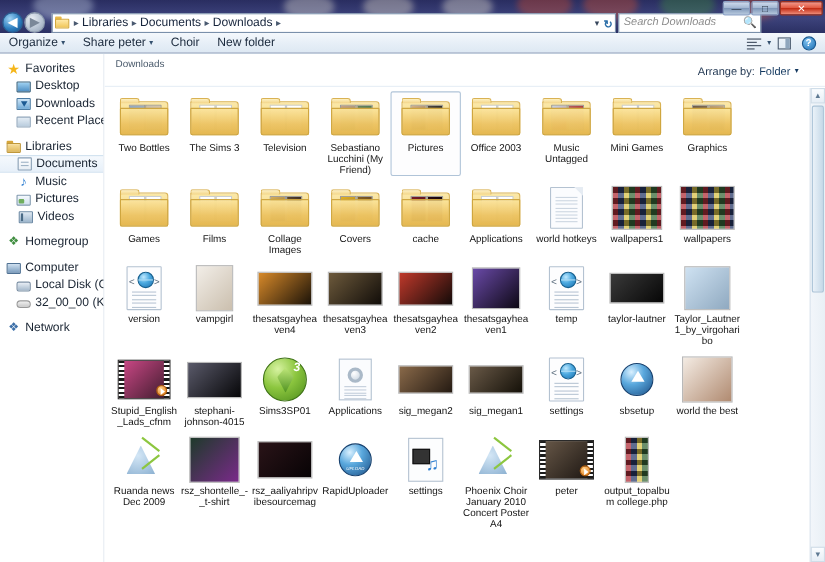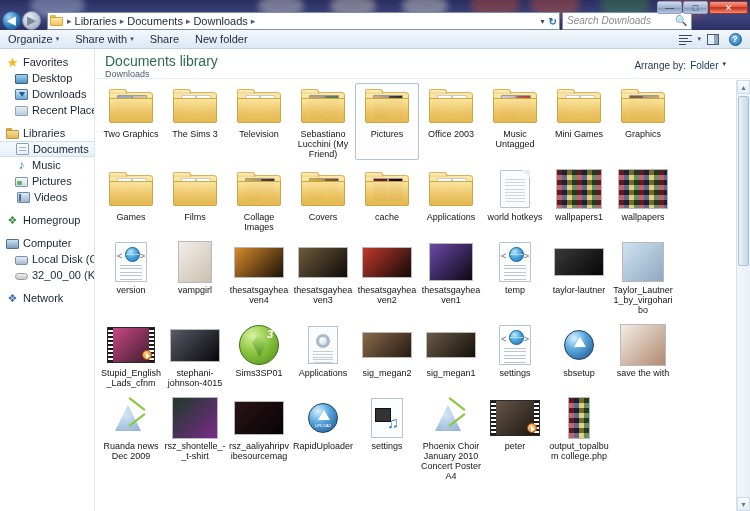--- a/index.html
+++ b/index.html
@@ -431,24 +431,24 @@
       <span id="search-icon-glyph">🔍</span>
     </div>
   </div>
 
   <div id="toolbar">
     <div class="tb-item">
       <span>Organize</span>
       <span class="tb-caret">▾</span>
     </div>
     <div class="tb-item">
-      <span>Share with</span>
+      <span>Share peter</span>
       <span class="tb-caret">▾</span>
     </div>
-    <div class="tb-item">Share</div>
+    <div class="tb-item">Choir</div>
     <div class="tb-item">New folder</div>
 
     <div id="toolbar-right">
       <div class="tb-icon-btn">
         <span class="icon-views">
           <i class="l"></i>
             <i class="l"></i>
             <i class="l"></i>
             <i class="l"></i>
         </span>
@@ -533,21 +533,20 @@
           <div class="nav-entry">
             <span class="nav-ico ico-network">❖</span>
             <span>Network</span>
           </div>
         </div>
       </div>
 
     <div id="content-pane">
 
       <div id="content-header">
-        <div id="library-title">Documents library</div>
         <div id="library-subtitle">Downloads</div>
         <div id="arrange-by">
           <span>Arrange by:</span>
           <span id="arrange-value">Folder</span>
           <span id="arrange-caret">▾</span>
         </div>
       </div>
 
       <div id="icon-grid">
           <div class="grid-item">
@@ -555,21 +554,21 @@
               <div class="folder">
                 <div class="f-back"></div>
                 <div class="f-tab"></div>
                 <div class="f-papers">
                   <div class="p" style="background: linear-gradient(160deg, rgb(143, 168, 196), rgb(216, 196, 168)); border: 1px solid rgb(154, 154, 154);"></div>
                   <div class="p" style="background: linear-gradient(200deg, rgb(216, 196, 168), rgb(143, 168, 196)); border: 1px solid rgb(154, 154, 154);"></div>
                 </div>
                 <div class="f-front"></div>
               </div>
             </div>
-            <div class="item-label">Two Graphics</div>
+            <div class="item-label">Two Bottles</div>
           </div>
           <div class="grid-item">
             <div class="thumb-wrap">
               <div class="folder">
                 <div class="f-back"></div>
                 <div class="f-tab"></div>
                 <div class="f-papers">
                   <div class="p"></div>
                   <div class="p"></div>
                 </div>
@@ -929,21 +928,21 @@
               <div class="blue-orb">
                 <i class="arrow"></i>
               </div>
             </div>
             <div class="item-label">sbsetup</div>
           </div>
           <div class="grid-item">
             <div class="thumb-wrap">
               <div class="photo" style="width: 46px; height: 42px; background: linear-gradient(135deg, rgb(244, 236, 228) 0%, rgb(176, 138, 112) 100%);"></div>
             </div>
-            <div class="item-label">save the with</div>
+            <div class="item-label">world the best</div>
           </div>
           <div class="grid-item">
             <div class="thumb-wrap">
               <div class="alpha-logo">
                 <i class="a1"></i>
                 <i class="a2"></i>
                 <i class="a3"></i>
               </div>
             </div>
             <div class="item-label">Ruanda news Dec 2009</div>

